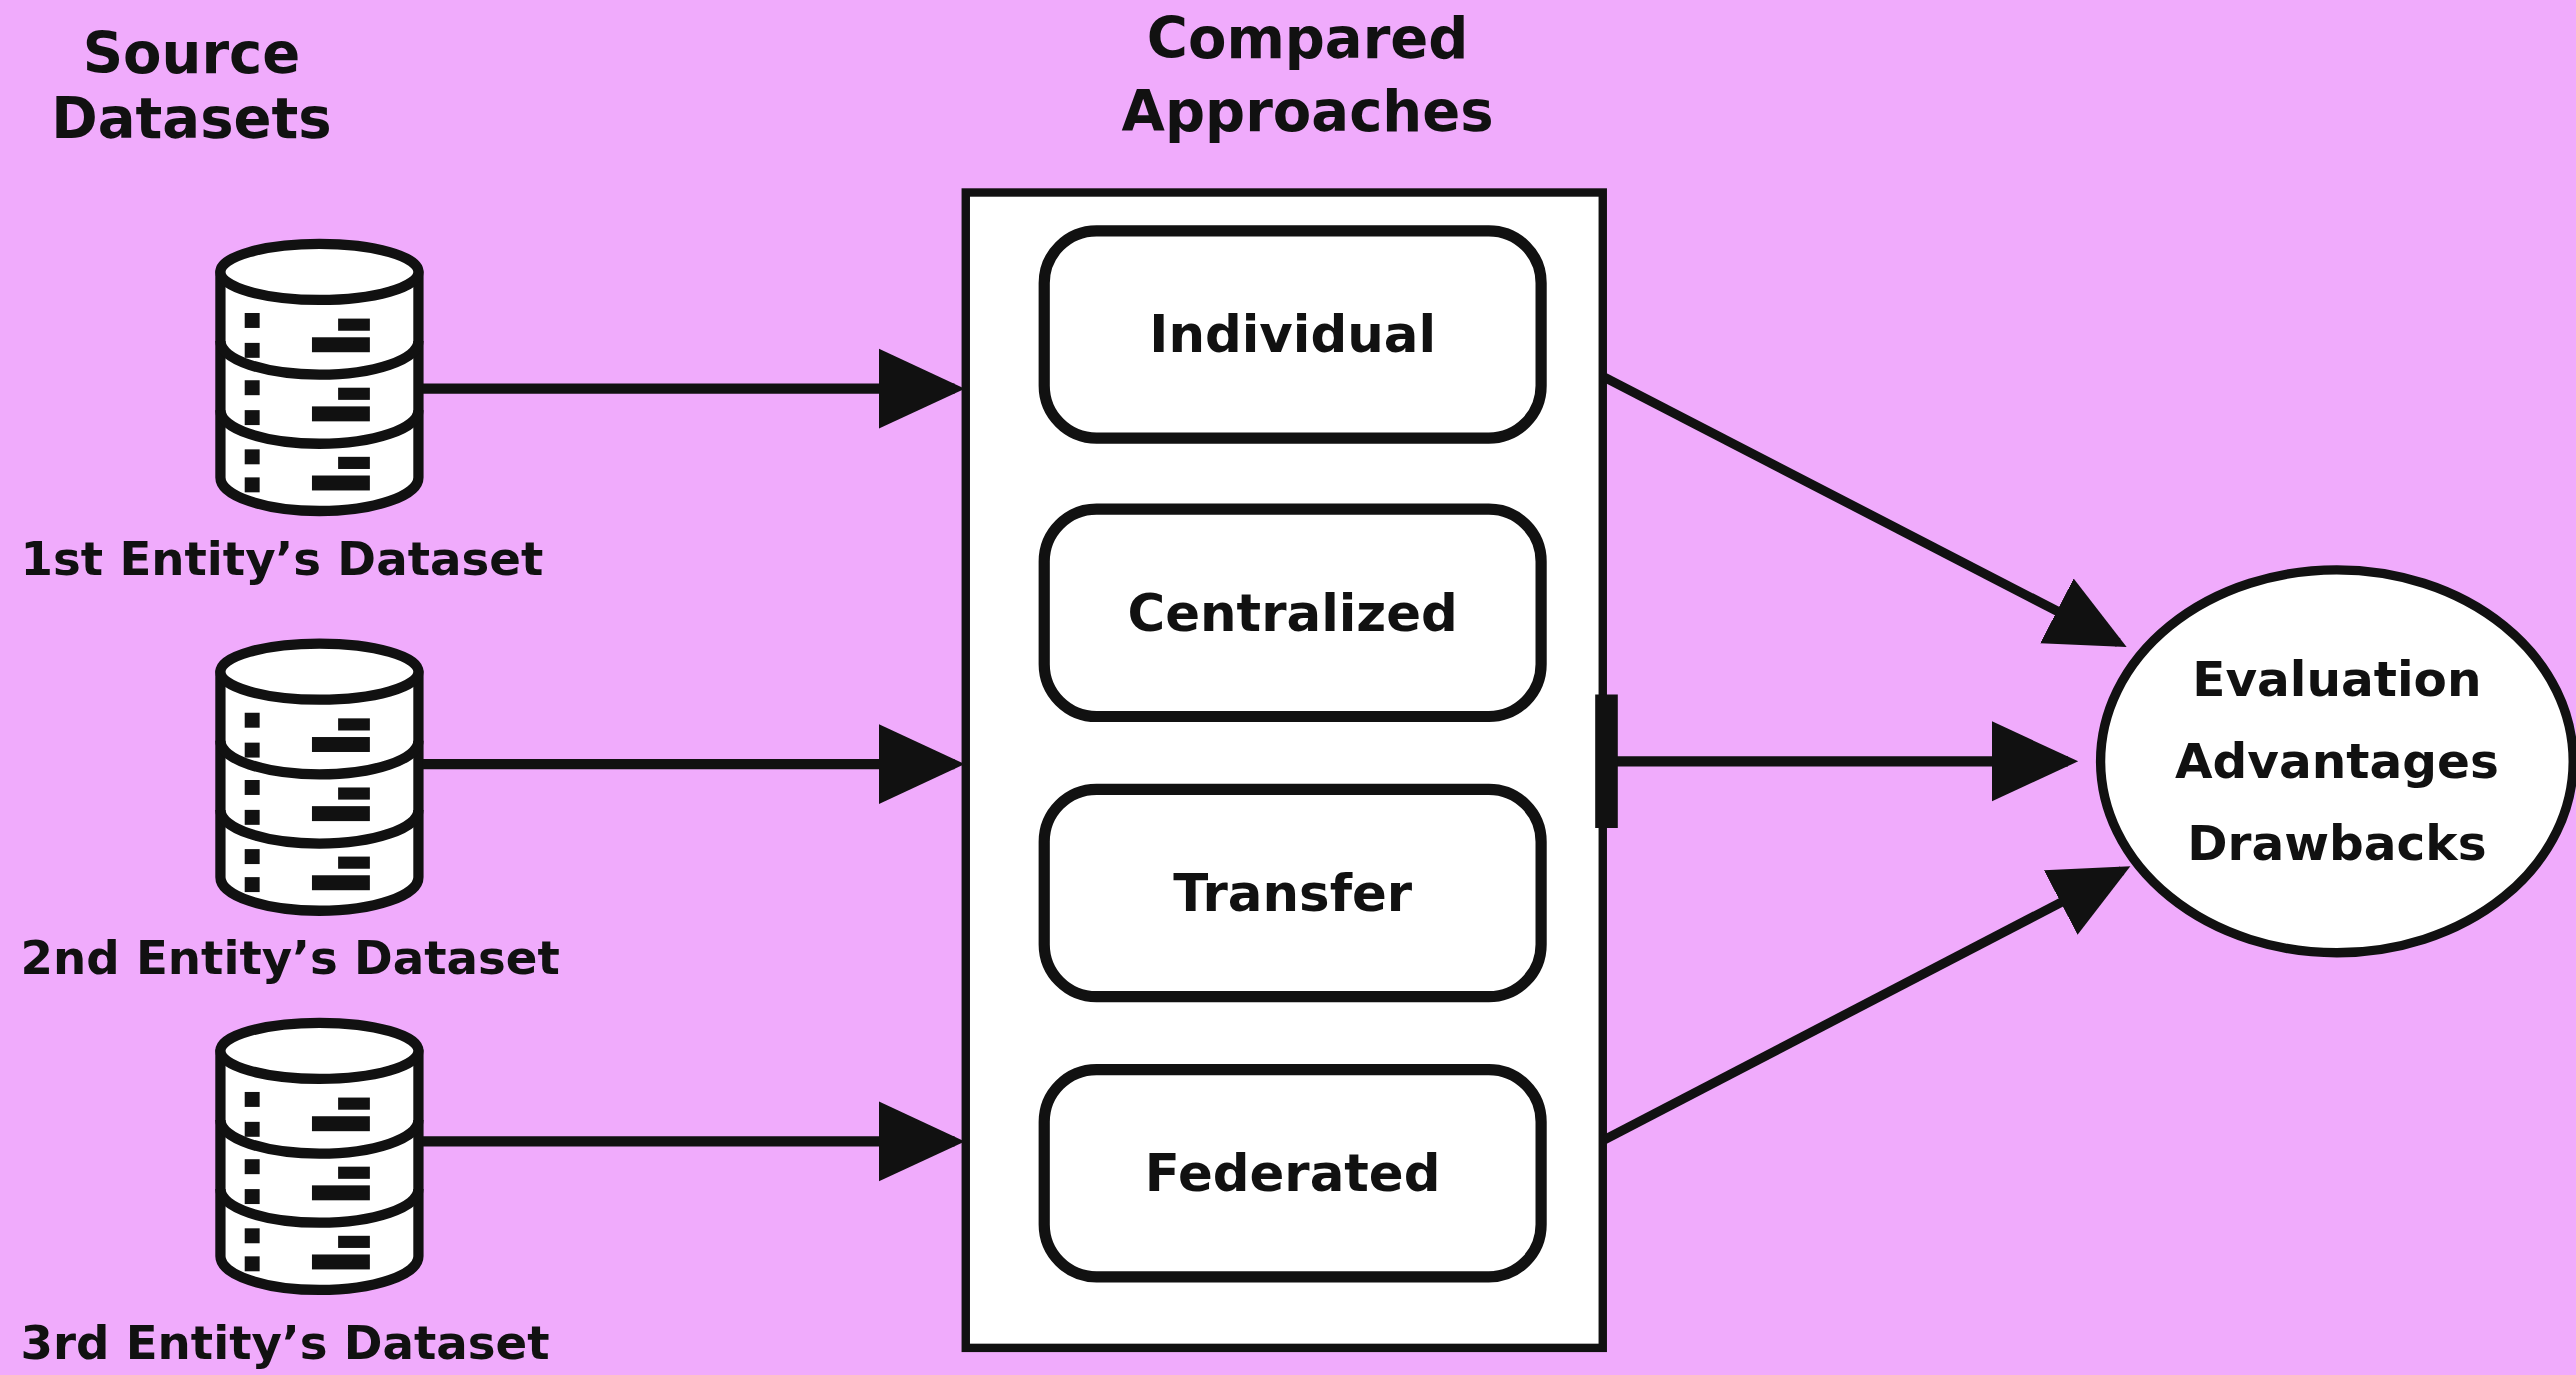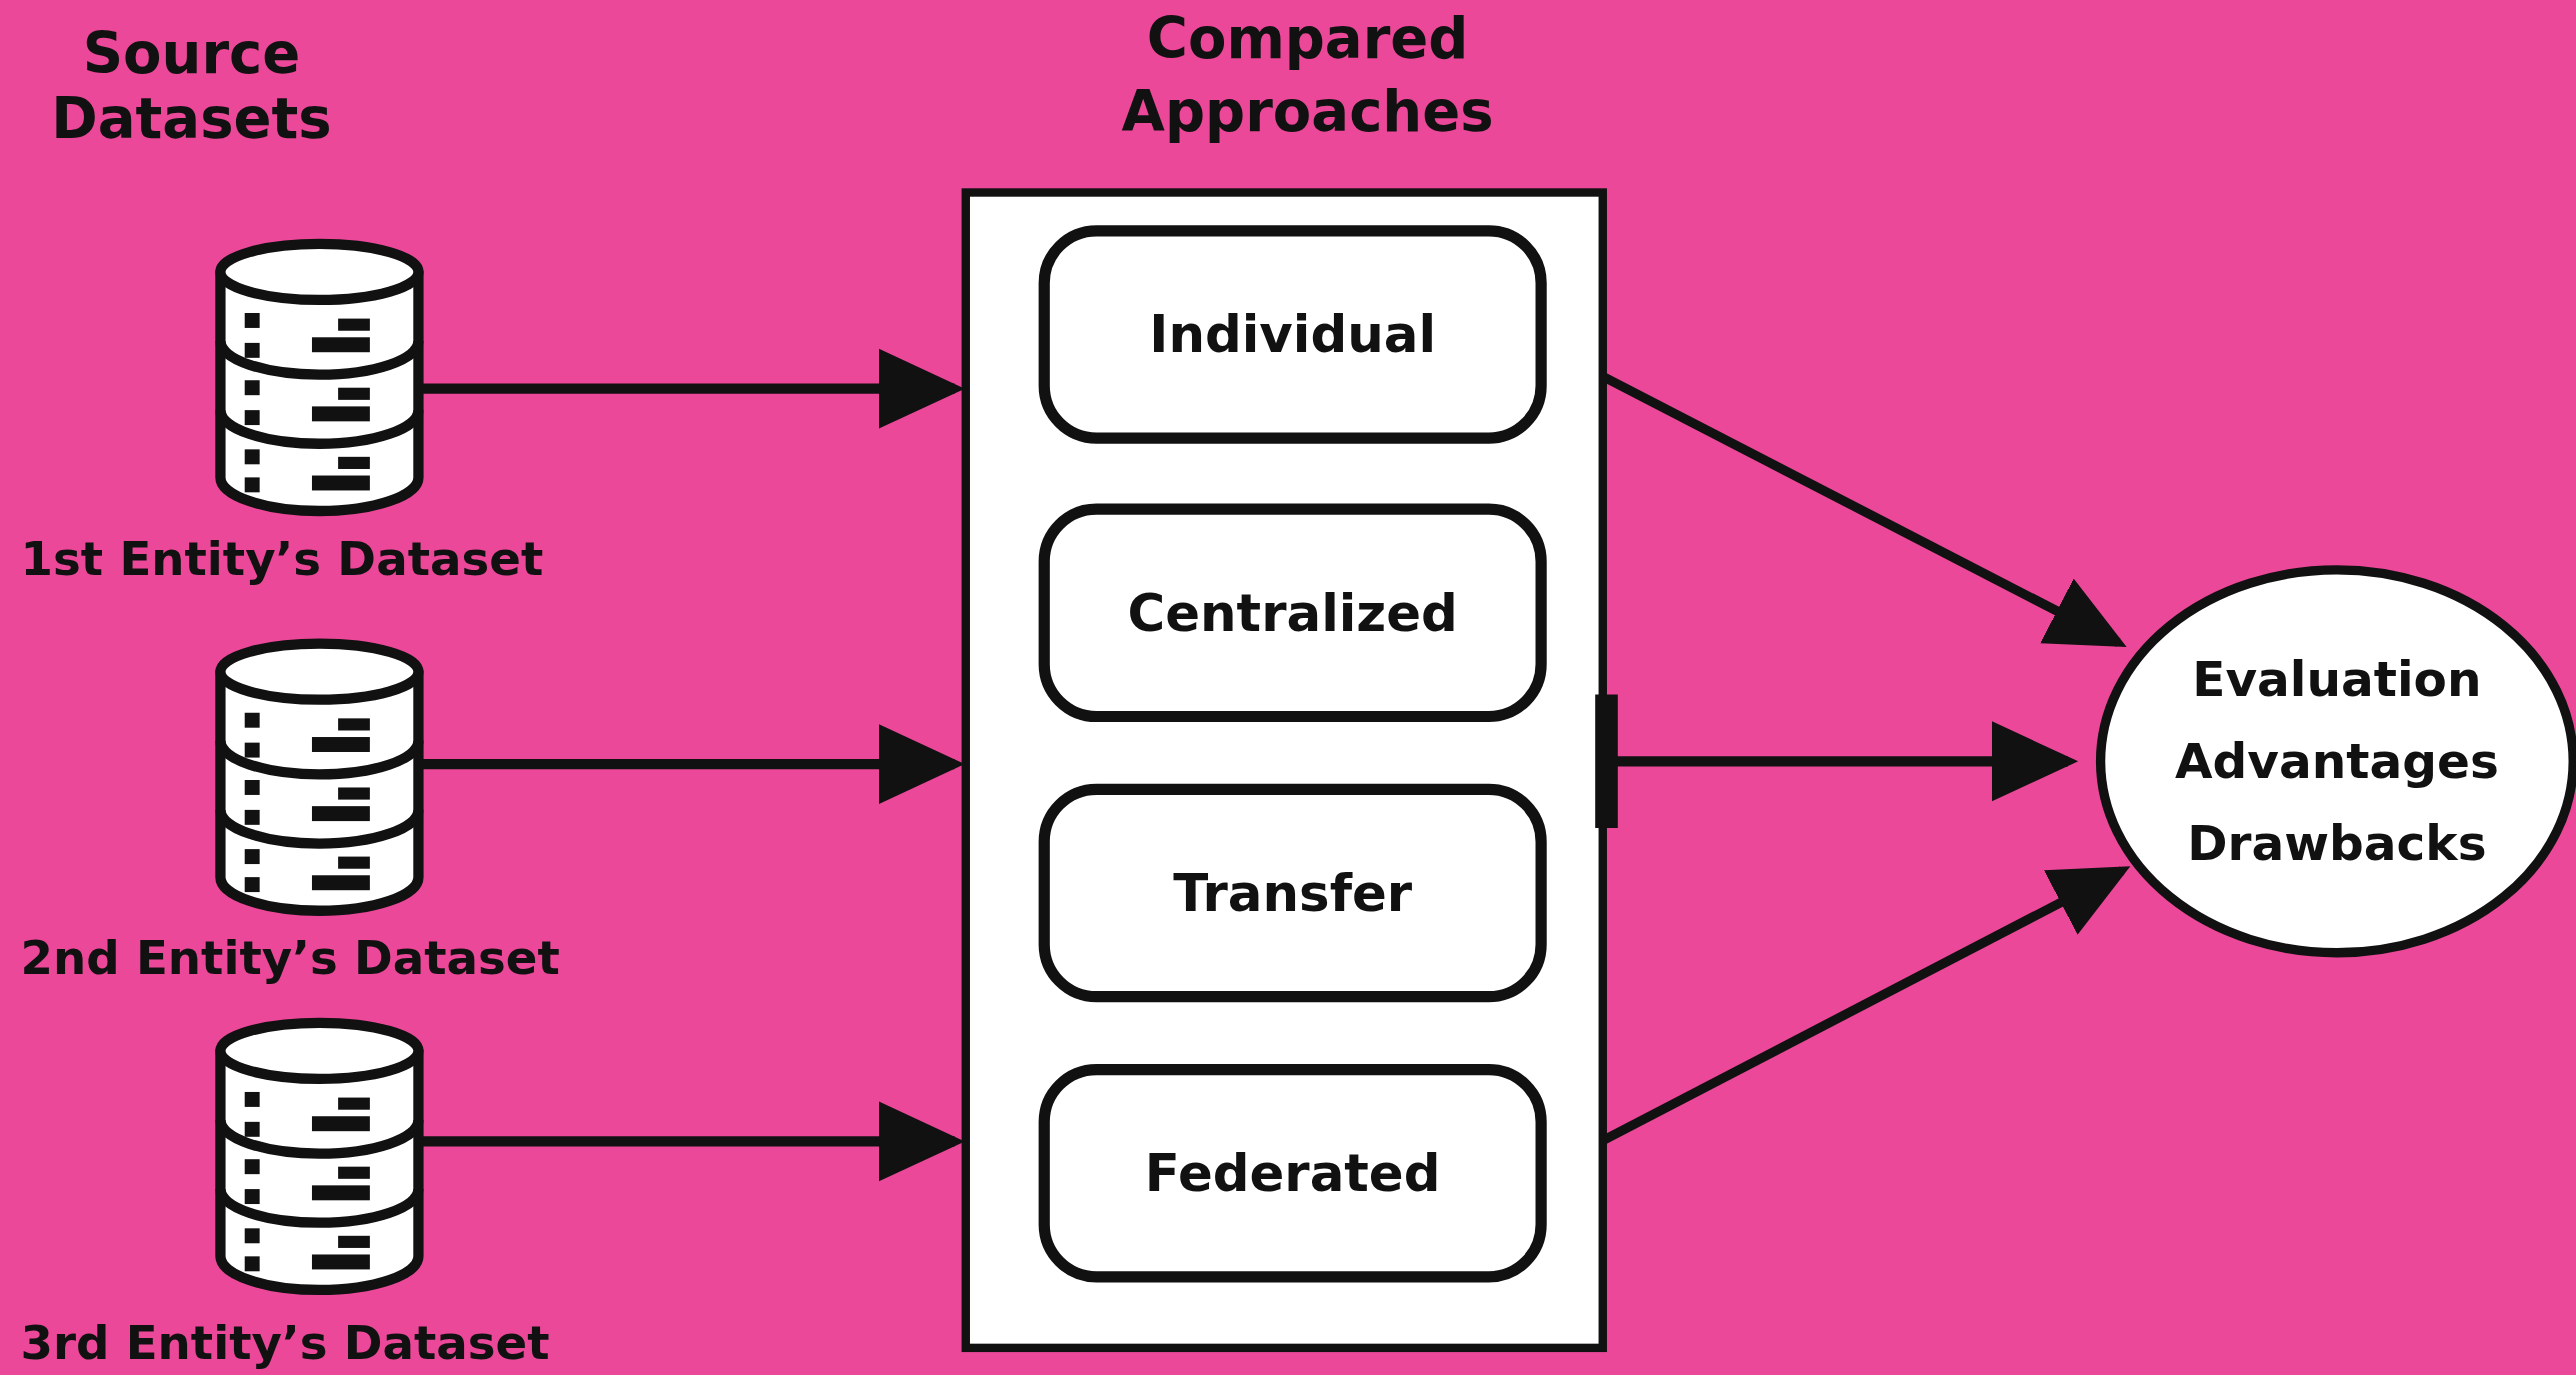--- a/index.html
+++ b/index.html
@@ -10,21 +10,21 @@
   body {
     width: 2576px;
     height: 1376px;
     font-family: "DejaVu Sans", sans-serif;
     overflow: hidden;
   }
   #stage {
     position: relative;
     width: 2576px;
     height: 1376px;
-    background: #ec4899;
+    background: #f0abfc;
   }
   svg#diagram {
     position: absolute;
     top: 0;
     left: 0;
     width: 2576px;
     height: 1376px;
     display: block;
   }
   .hdr {

